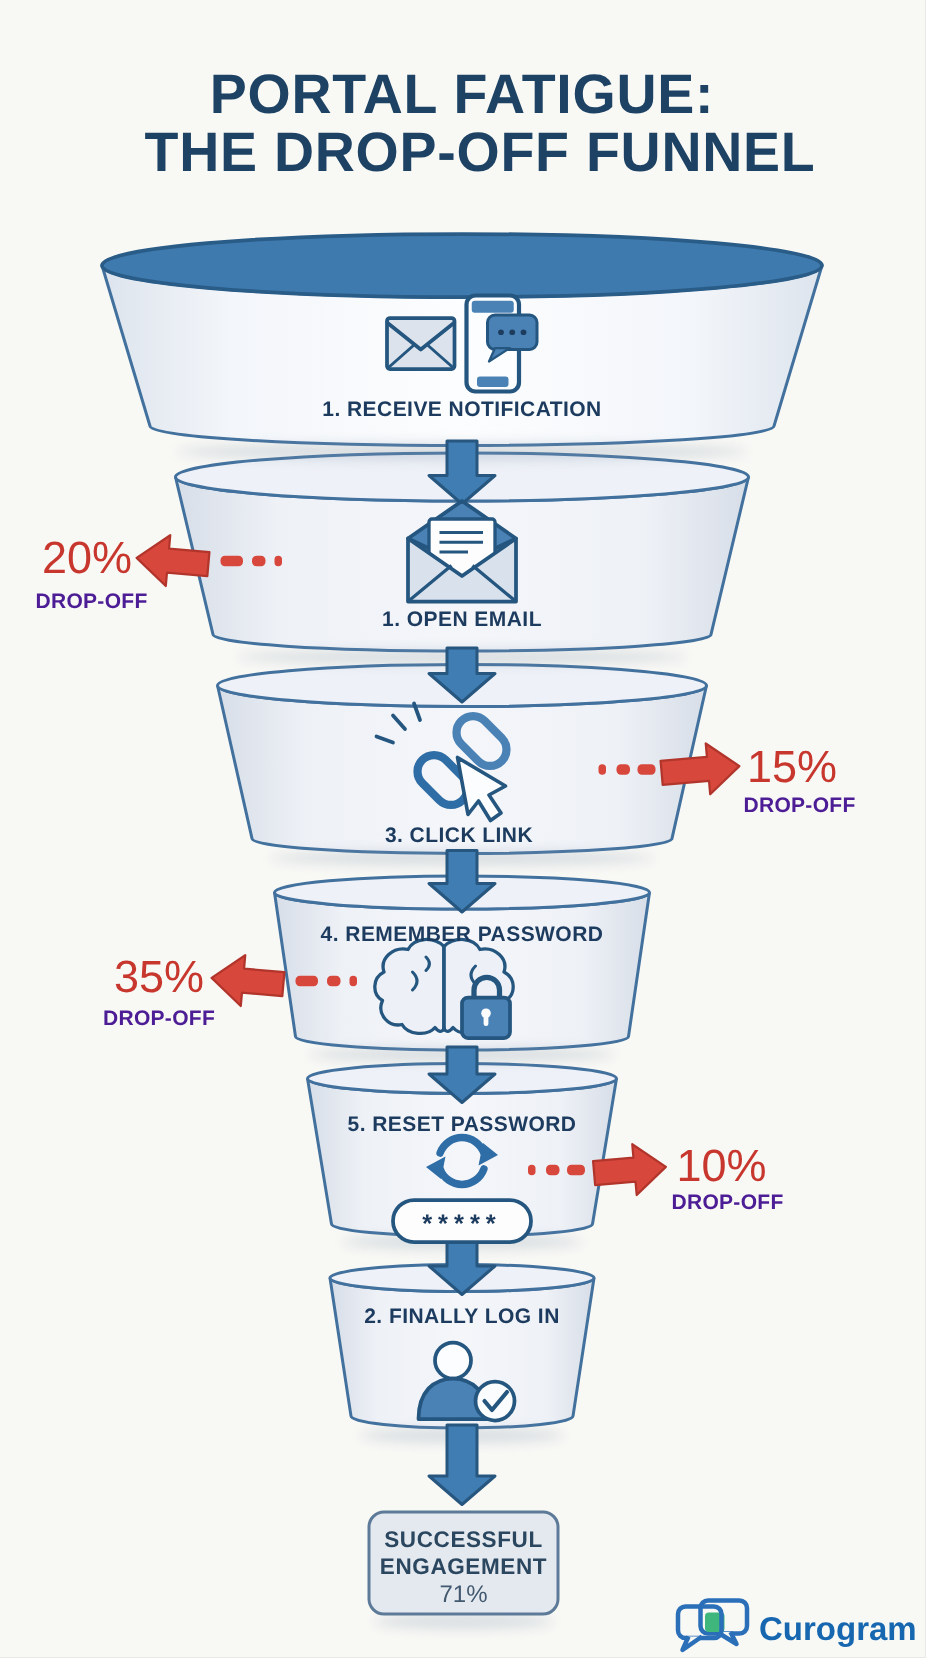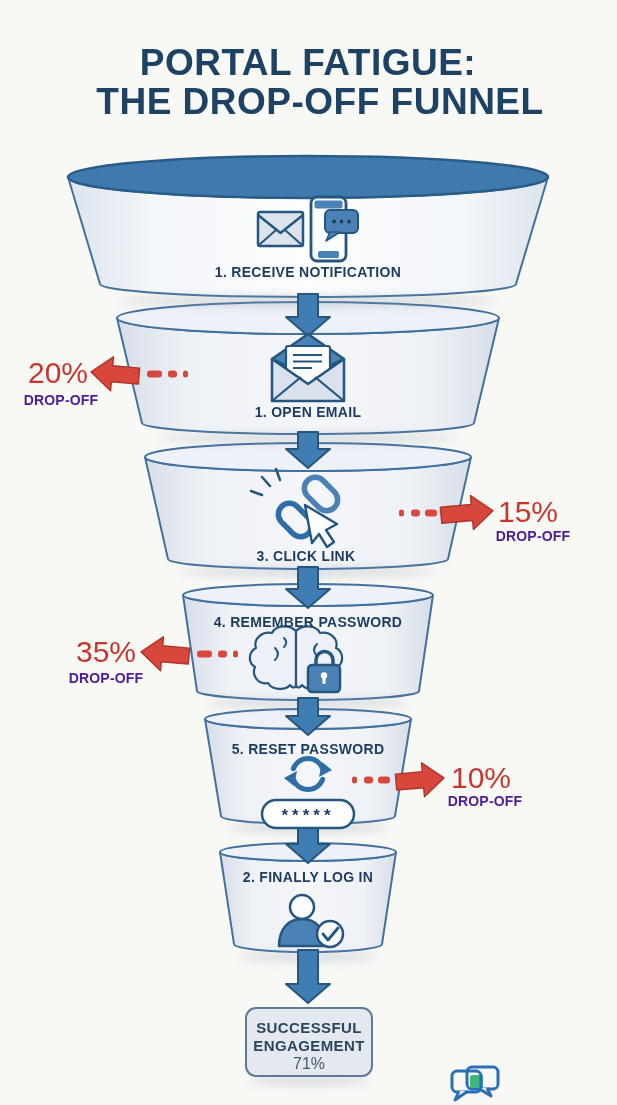--- a/index.html
+++ b/index.html
@@ -212,13 +212,14 @@
   <div class="t pct" style="left:106px;top:652px">35%</div>
   <div class="t drop" style="left:106px;top:678px">DROP-OFF</div>
 
   <div class="t pct" style="left:481px;top:778px">10%</div>
   <div class="t drop" style="left:485px;top:801px">DROP-OFF</div>
 
   <div class="t res" style="left:309px;top:1027px">SUCCESSFUL</div>
   <div class="t res" style="left:309px;top:1045px">ENGAGEMENT</div>
   <div class="t resval" style="left:309px;top:1064px">71%</div>
 
+  <div class="t brandname" style="left:506px;top:1086px;transform:translate(0,-50%)">Curogram</div>
 </div>
 
 </body></html>

